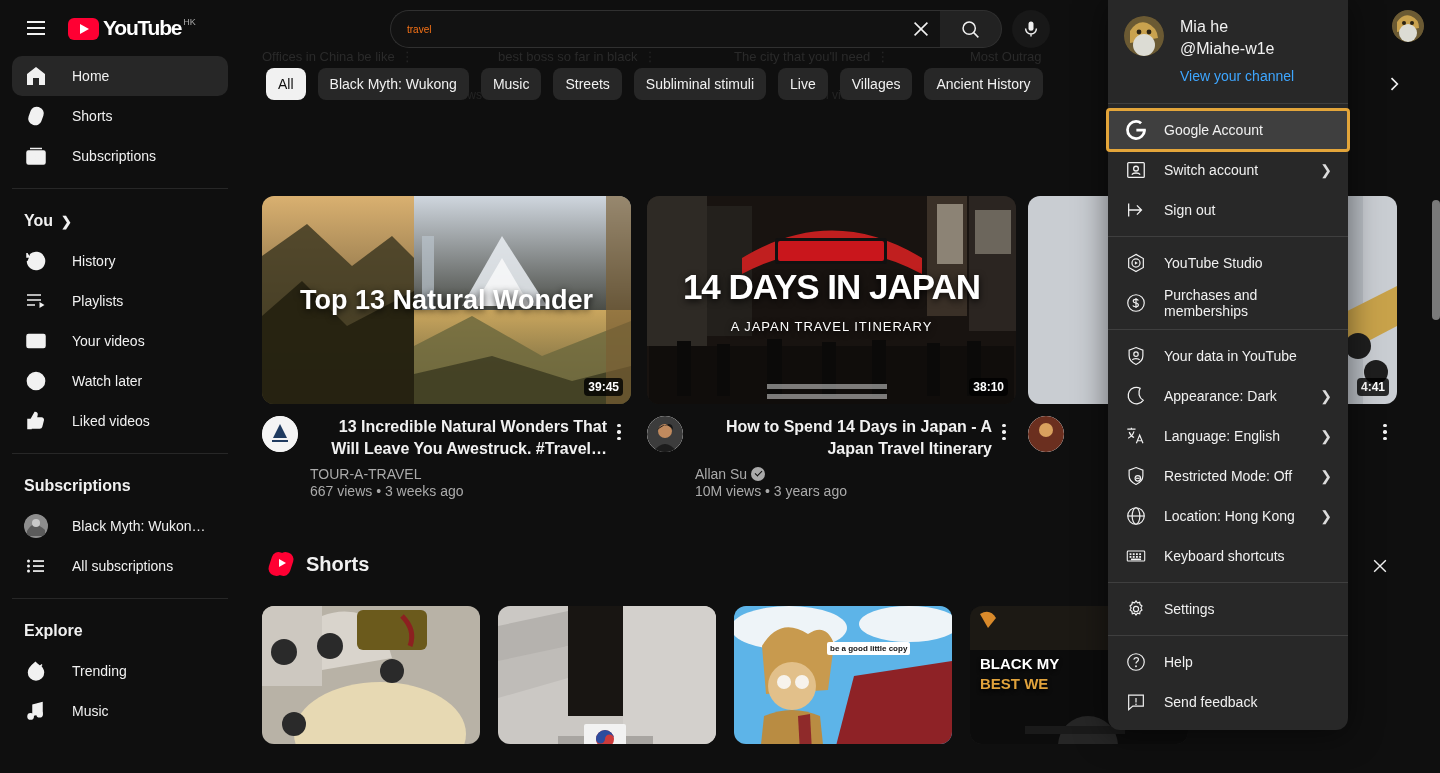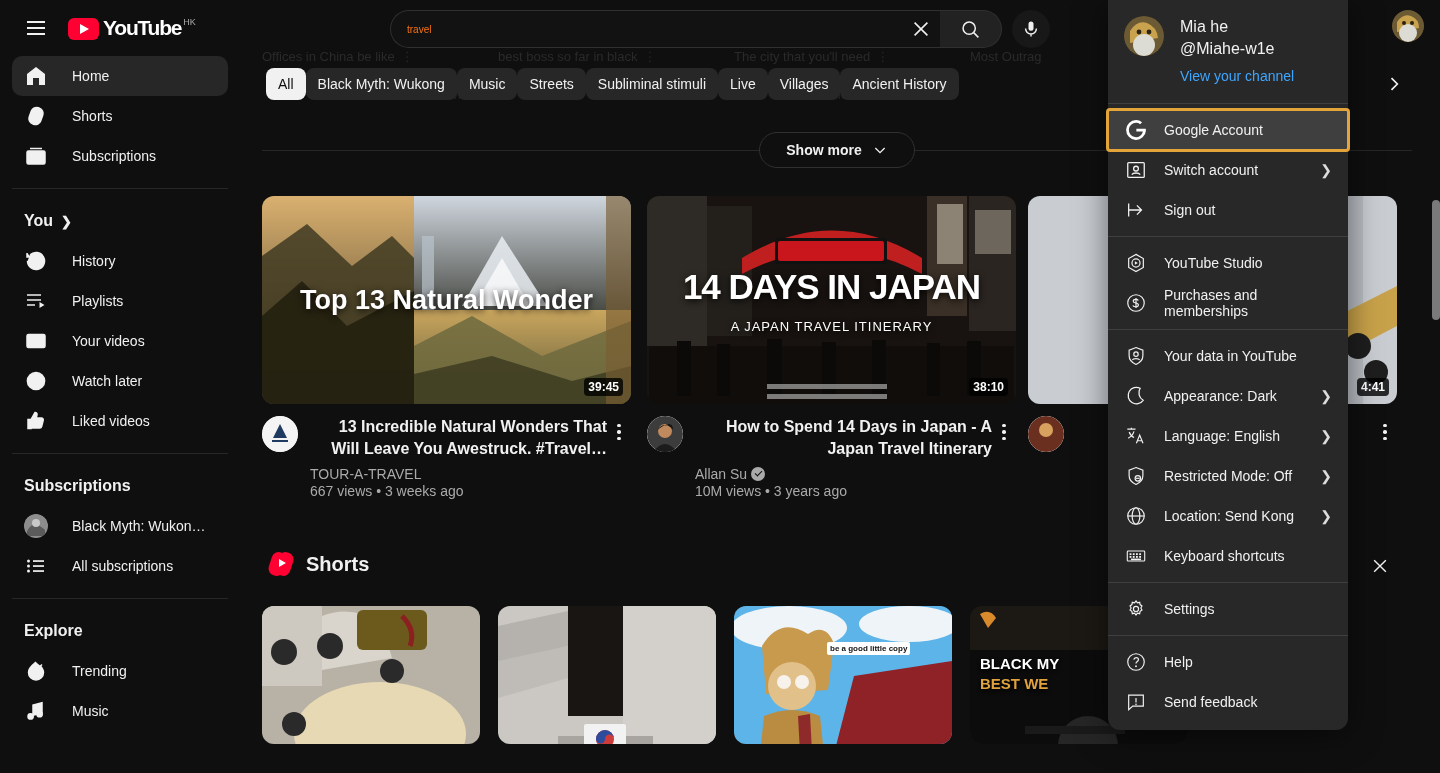--- a/index.html
+++ b/index.html
@@ -70,21 +70,21 @@
     display: flex; gap: 0; z-index: 5; overflow: hidden; }
   .ghost-item { font-size: 13px; color: #2a2a2a; white-space: nowrap; width: 236px;
     overflow: hidden; display: flex; align-items: center; }
   .ghost-item .dots { color: #262626; margin-left: 6px; letter-spacing: 0; }
   .ghost-views { position: absolute; left: 262px; top: 88px; width: 1180px; height: 16px;
     display: flex; z-index: 5; overflow: hidden; }
   .ghost-views span { font-size: 12px; color: #242424; width: 380px; text-align: center; }
 
   
   .chips { position: absolute; left: 266px; top: 68px; height: 32px; display: flex;
-    z-index: 10; }
+    gap: 12px; z-index: 10; }
   .chip { height: 32px; padding: 0 12px; border-radius: 8px; background: #272727;
     color: #f1f1f1; font-size: 14px; display: flex; align-items: center; white-space: nowrap;
     cursor: pointer; }
   .chip.sel { background: #f1f1f1; color: #0f0f0f; }
   .chip-next { position: absolute; left: 1378px; top: 68px; width: 32px; height: 32px;
     border-radius: 50%; display: flex; align-items: center; justify-content: center;
     z-index: 11; cursor: pointer; }
 
   
   .showmore-band { position: absolute; left: 262px; top: 132px; width: 1150px; height: 36px;
@@ -375,30 +375,20 @@
     <div class="chip">Live</div>
     <div class="chip">Villages</div>
     <div class="chip">Ancient History</div>
   </div>
   <div class="chip-next">
     <svg width="20" height="20" viewBox="0 0 24 24" fill="none" stroke="#f1f1f1" stroke-width="2">
       <path d="M9 5l7 7-7 7"></path>
     </svg>
   </div>
 
-  <div class="showmore-band">
-    <div class="sm-line"></div>
-    <div class="showmore">
-      <span>Show more</span>
-      <svg width="16" height="16" viewBox="0 0 24 24" fill="none" stroke="#f1f1f1" stroke-width="2">
-          <path d="M5 9l7 7 7-7"></path>
-        </svg>
-    </div>
-    <div class="sm-line"></div>
-  </div>
 
   <div class="grid">
 
     <div class="vcard">
       <div class="thumb">
         <svg class="clip" viewBox="0 0 369 208" preserveAspectRatio="none">
           <defs>
             <linearGradient id="g1a" x1="0" y1="0" x2="0" y2="1">
               <stop offset="0" stop-color="#d9b070"></stop>
                 <stop offset="1" stop-color="#3c3420"></stop>
@@ -777,21 +767,21 @@
     </div>
 
     <div class="m-item">
       <span class="m-ico">
         <svg viewBox="0 0 24 24" fill="none" stroke="#f1f1f1" stroke-width="1.3">
           <circle cx="12" cy="12" r="9"></circle>
             <path d="M3 12h18"></path>
           <ellipse cx="12" cy="12" rx="4.2" ry="9"></ellipse>
         </svg>
       </span>
-      <span class="m-label">Location: Send Kong</span>
+      <span class="m-label">Location: Hong Kong</span>
       <span class="m-arrow">❯</span>
     </div>
 
     <div class="m-item">
       <span class="m-ico">
         <svg viewBox="0 0 24 24" fill="none" stroke="#f1f1f1" stroke-width="1.2">
           <rect x="2.5" y="6.5" width="19" height="11" rx="1"></rect>
           <g fill="#f1f1f1" stroke="none">
             <rect x="5" y="9" width="2" height="2"></rect>
               <rect x="8.5" y="9" width="2" height="2"></rect>

